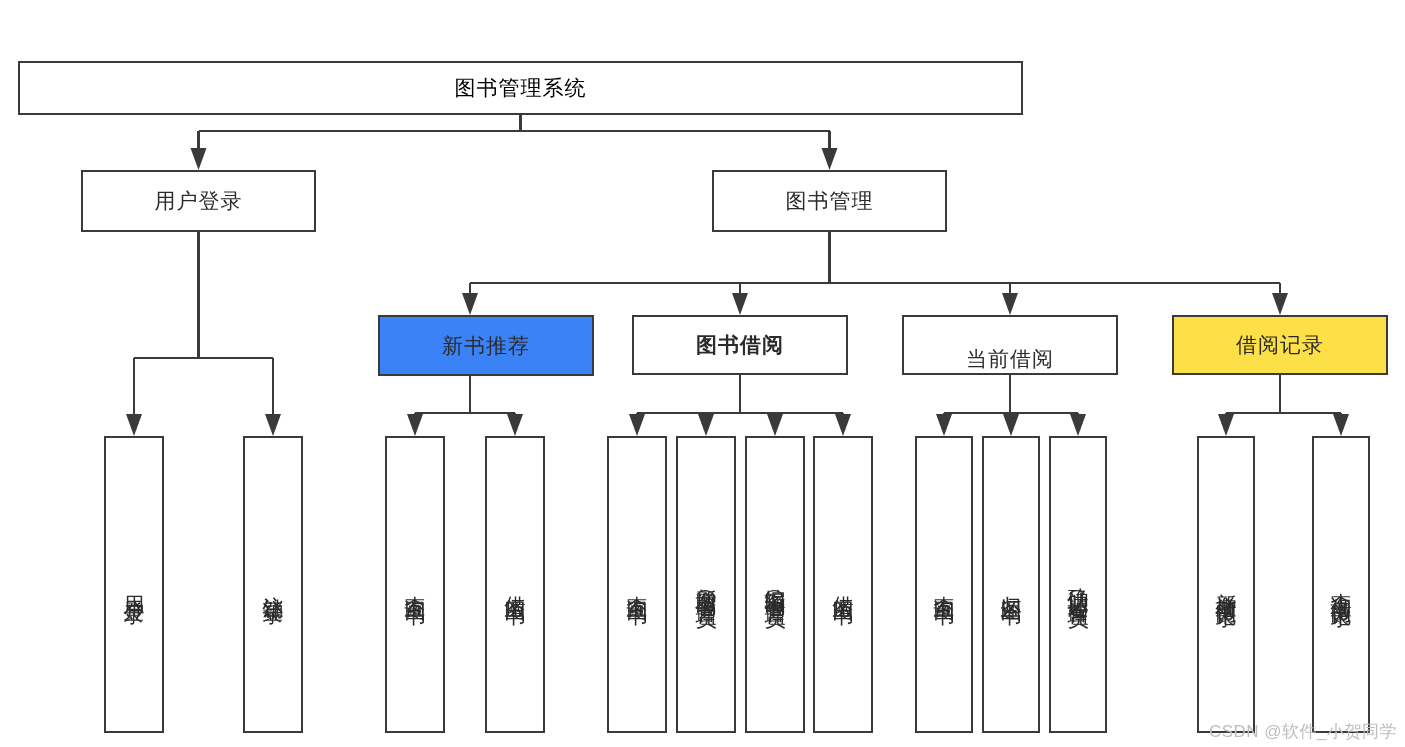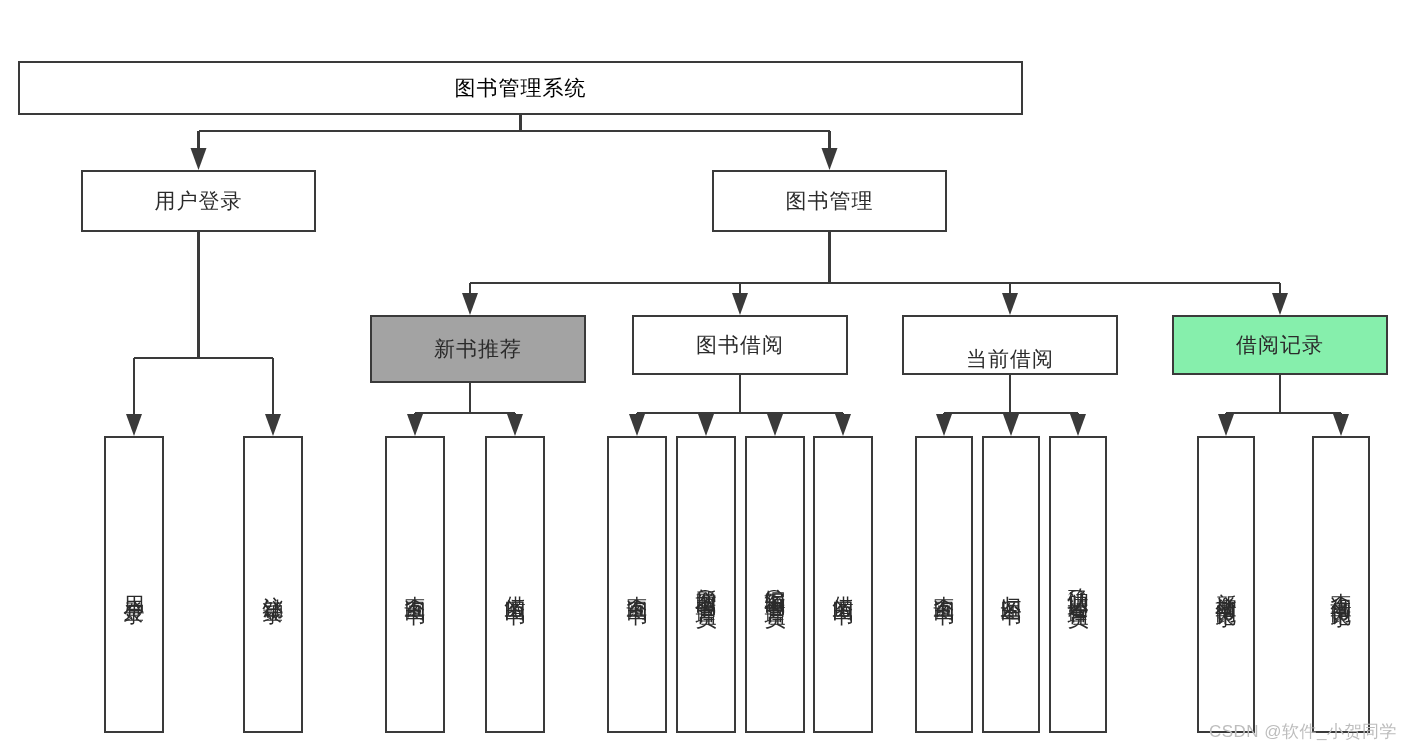--- a/index.html
+++ b/index.html
@@ -122,30 +122,30 @@
     <span class="label">图书管理系统</span>
   </div>
 
   <div class="node h" style="left: 81px; top: 170px; width: 235px; height: 62px; border-color: rgb(58, 58, 58); background: rgb(255, 255, 255); color: rgb(43, 43, 43);">
     <span class="label">用户登录</span>
   </div>
   <div class="node h" style="left: 712px; top: 170px; width: 235px; height: 62px; border-color: rgb(58, 58, 58); background: rgb(255, 255, 255); color: rgb(43, 43, 43);">
     <span class="label">图书管理</span>
   </div>
 
-  <div class="node h" style="left: 370px; top: 315px; width: 216px; height: 68px; border-color: rgb(58, 58, 58); background: #a3a3a3; color: rgb(43, 43, 43);">
+  <div class="node h" style="left: 378px; top: 315px; width: 216px; height: 61px; border-color: rgb(58, 58, 58); background: #3b82f6; color: rgb(43, 43, 43);">
     <span class="label">新书推荐</span>
   </div>
-  <div class="node h" style="left: 632px; top: 315px; width: 216px; height: 60px; border-color: rgb(58, 58, 58); background: rgb(255, 255, 255); color: rgb(43, 43, 43);">
+  <div class="node h" style="left: 632px; top: 315px; width: 216px; height: 60px; border-color: rgb(58, 58, 58); background: rgb(255, 255, 255); color: rgb(43, 43, 43); font-weight: bold;">
     <span class="label">图书借阅</span>
   </div>
   <div class="node h" style="left: 902px; top: 315px; width: 216px; height: 60px; border-color: rgb(58, 58, 58); background: rgb(255, 255, 255); color: rgb(43, 43, 43); align-items: flex-end;">
     <span class="label">当前借阅</span>
   </div>
-  <div class="node h" style="left: 1172px; top: 315px; width: 216px; height: 60px; border-color: rgb(58, 58, 58); background: #86efac; color: rgb(43, 43, 43);">
+  <div class="node h" style="left: 1172px; top: 315px; width: 216px; height: 60px; border-color: rgb(58, 58, 58); background: #fde047; color: rgb(43, 43, 43);">
     <span class="label">借阅记录</span>
   </div>
 
   <div class="node v" style="left: 104px; top: 436px; width: 60px; height: 297px; border-color: rgb(58, 58, 58); background: rgb(255, 255, 255); color: rgb(43, 43, 43);">
     <span class="vtext">用户登录</span>
   </div>
   <div class="node v" style="left: 243px; top: 436px; width: 60px; height: 297px; border-color: rgb(58, 58, 58); background: rgb(255, 255, 255); color: rgb(43, 43, 43);">
     <span class="vtext">注销登录</span>
   </div>
 

